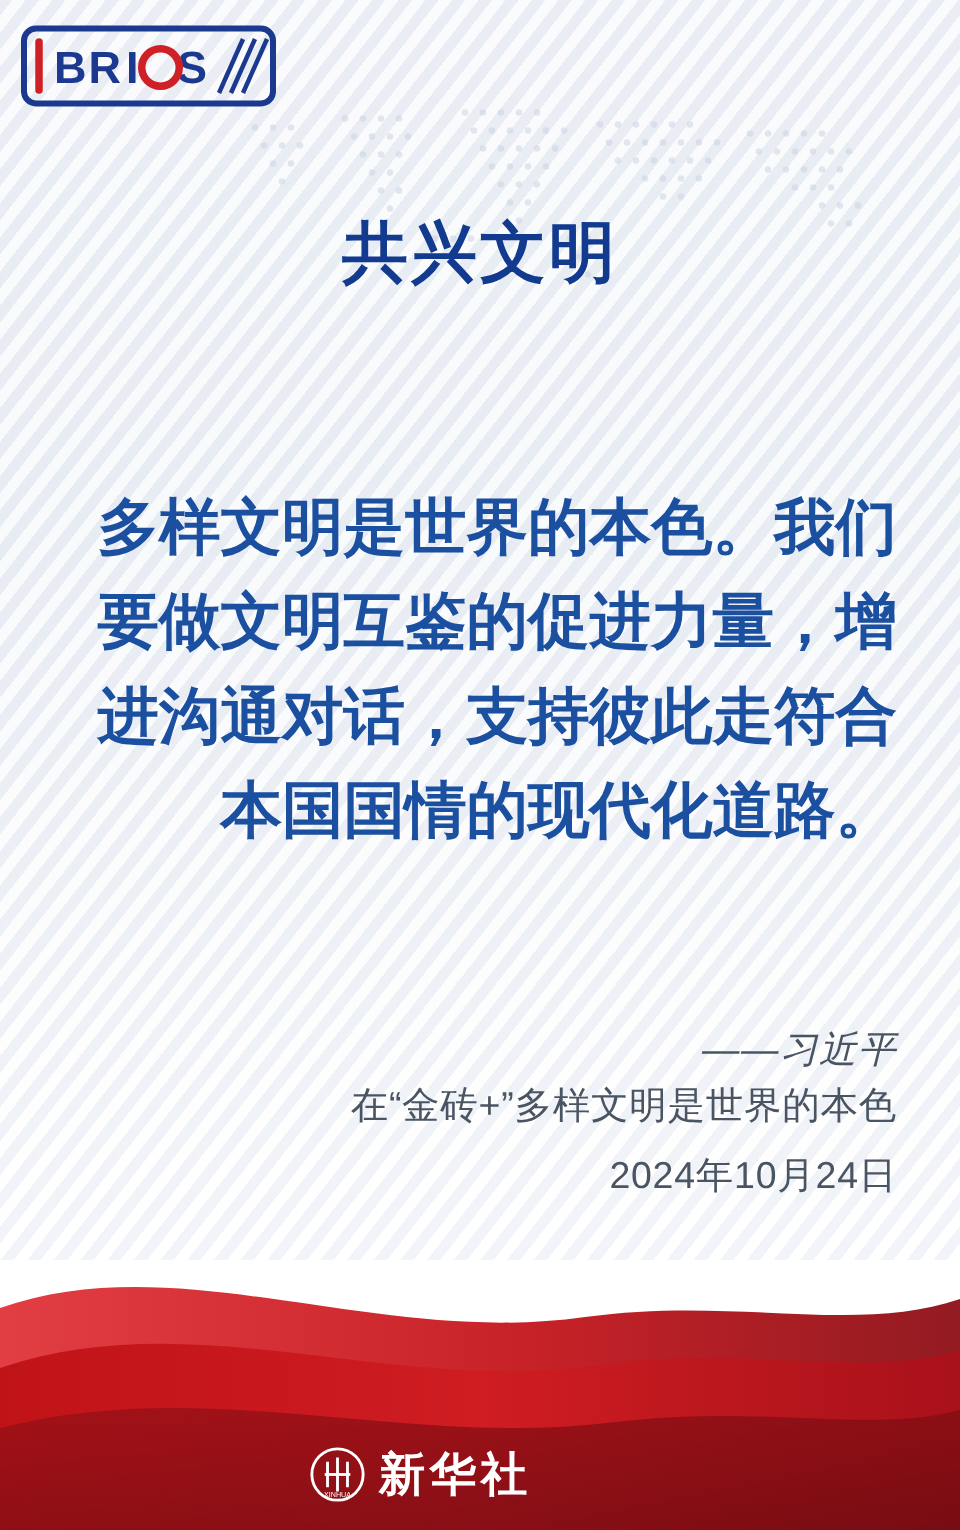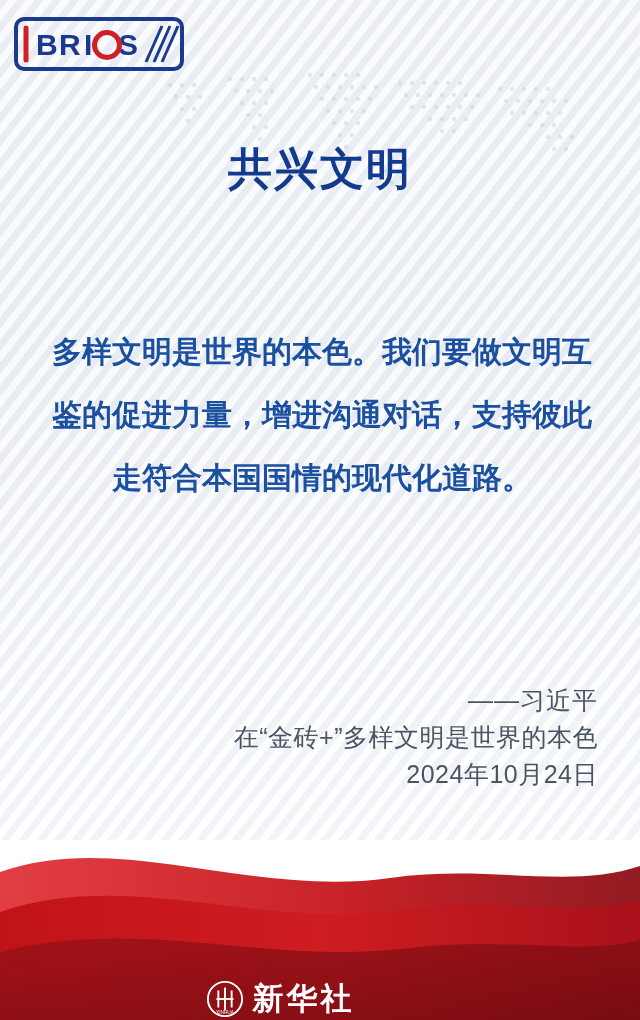--- a/index.html
+++ b/index.html
@@ -73,60 +73,61 @@
     display: block;
   }
 
   
   .quote {
     position: absolute;
     left: 46px;
     top: 320px;
     width: 552px;
     color: #1b4fa0;
-    font-size: 30px;
+    font-size: 41px;
     line-height: 63px;
     letter-spacing: 0px;
     font-weight: bold;
-    text-align: center;
+    text-align: right;
   }
 
   
   .attribution {
     position: absolute;
     right: 42px;
     top: 682px;
     width: 540px;
     text-align: right;
     color: #4a5563;
     font-size: 25px;
     line-height: 37px;
     letter-spacing: 0.5px;
   }
   .attribution .speaker {
     display: block;
     letter-spacing: 1px;
+    font-style: italic;
   }
   .attribution .occasion { display: block; }
-  .attribution .date { display: block; }
+  .attribution .date { display: block; margin-top: 10px; }
 
   
   .footer {
     position: absolute;
     left: 0;
     bottom: 0;
     width: 640px;
     height: 200px;
   }
 
   
   .xinhua {
     position: absolute;
     left: 0;
-    bottom: 2px;
+    bottom: 18px;
     width: 560px;
     display: flex;
     align-items: center;
     justify-content: center;
     gap: 9px;
   }
   .xinhua-mark {
     width: 38px;
     height: 38px;
     flex: 0 0 auto;

